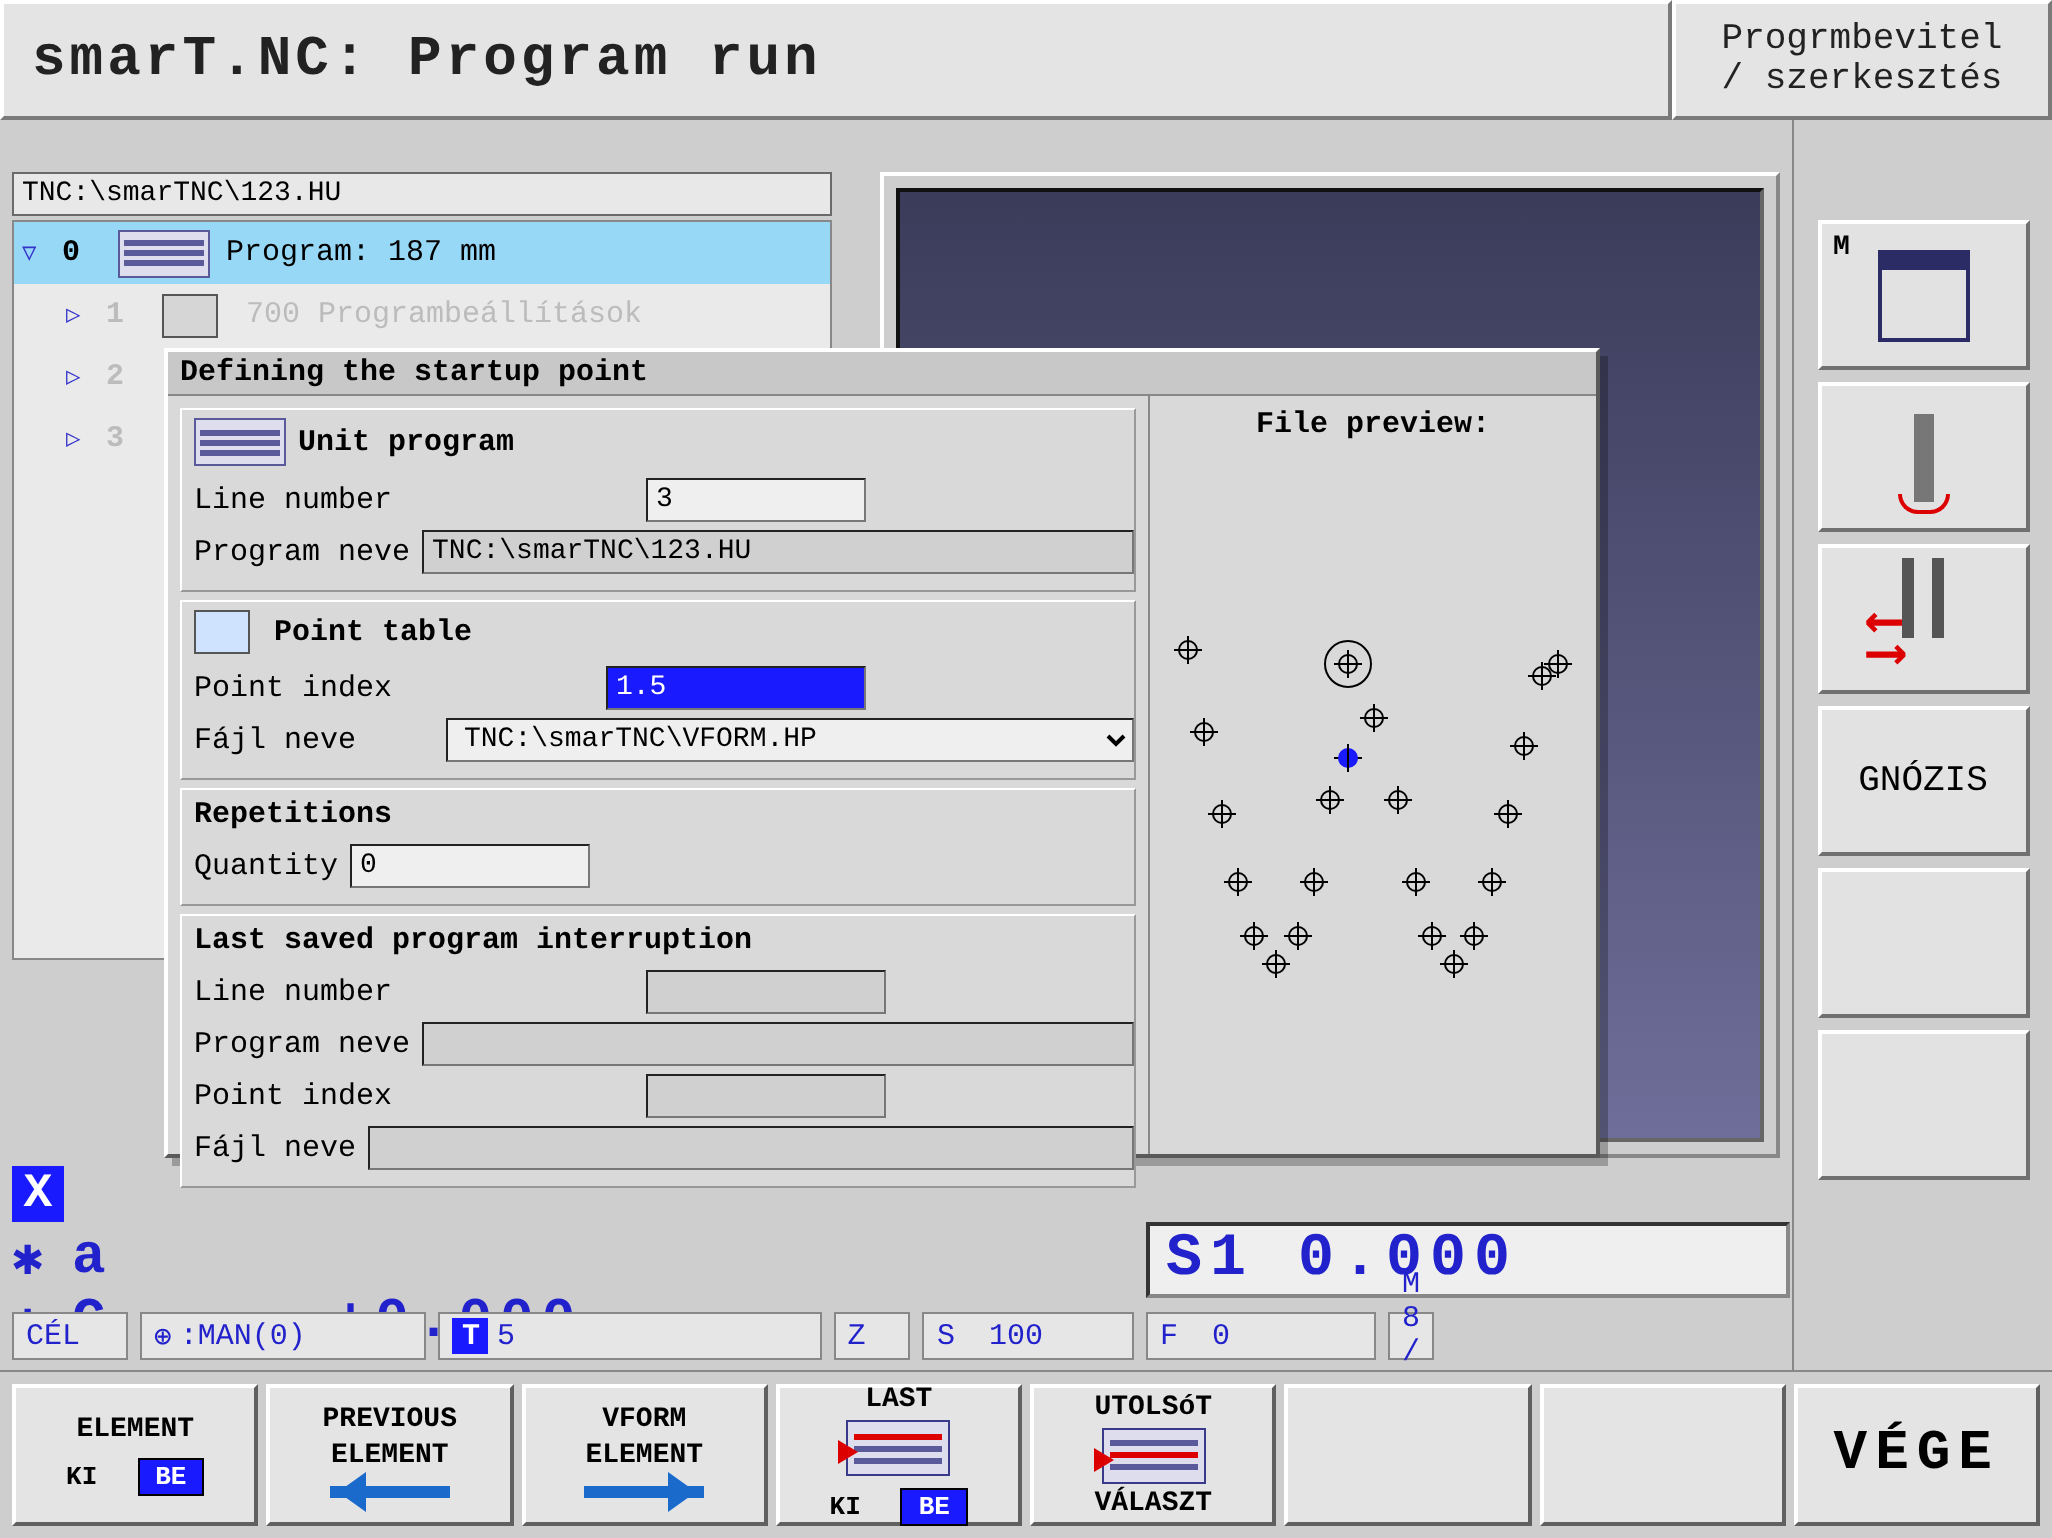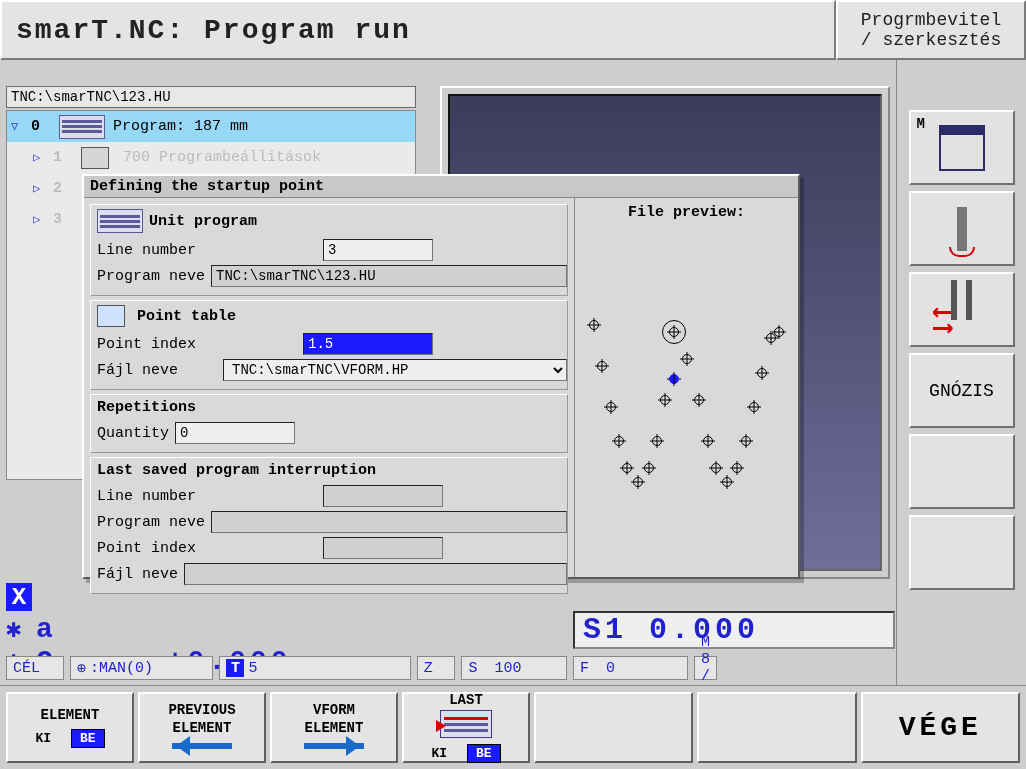--- a/index.html
+++ b/index.html
@@ -494,18 +494,30 @@
           <span></span>
           <span></span>
         </div>
       <div class="red-arrow"></div>
     </div>
     <div class="toggle">
       <span>KI</span>
       <span class="on">BE</span>
     </div>
   </div>
+  <div class="f-btn small-gap">
+    <span>UTOLSóT</span>
+    <div style="position:relative">
+      <div class="mini-prog">
+          <span></span>
+          <span class="red"></span>
+          <span></span>
+        </div>
+      <div class="red-arrow"></div>
+    </div>
+    <span>VÁLASZT</span>
+  </div>
   <div class="f-btn"></div>
   <div class="f-btn"></div>
   <div class="f-btn">
     <span class="vege">VÉGE</span>
   </div>
 </div>
 
 </body></html>

